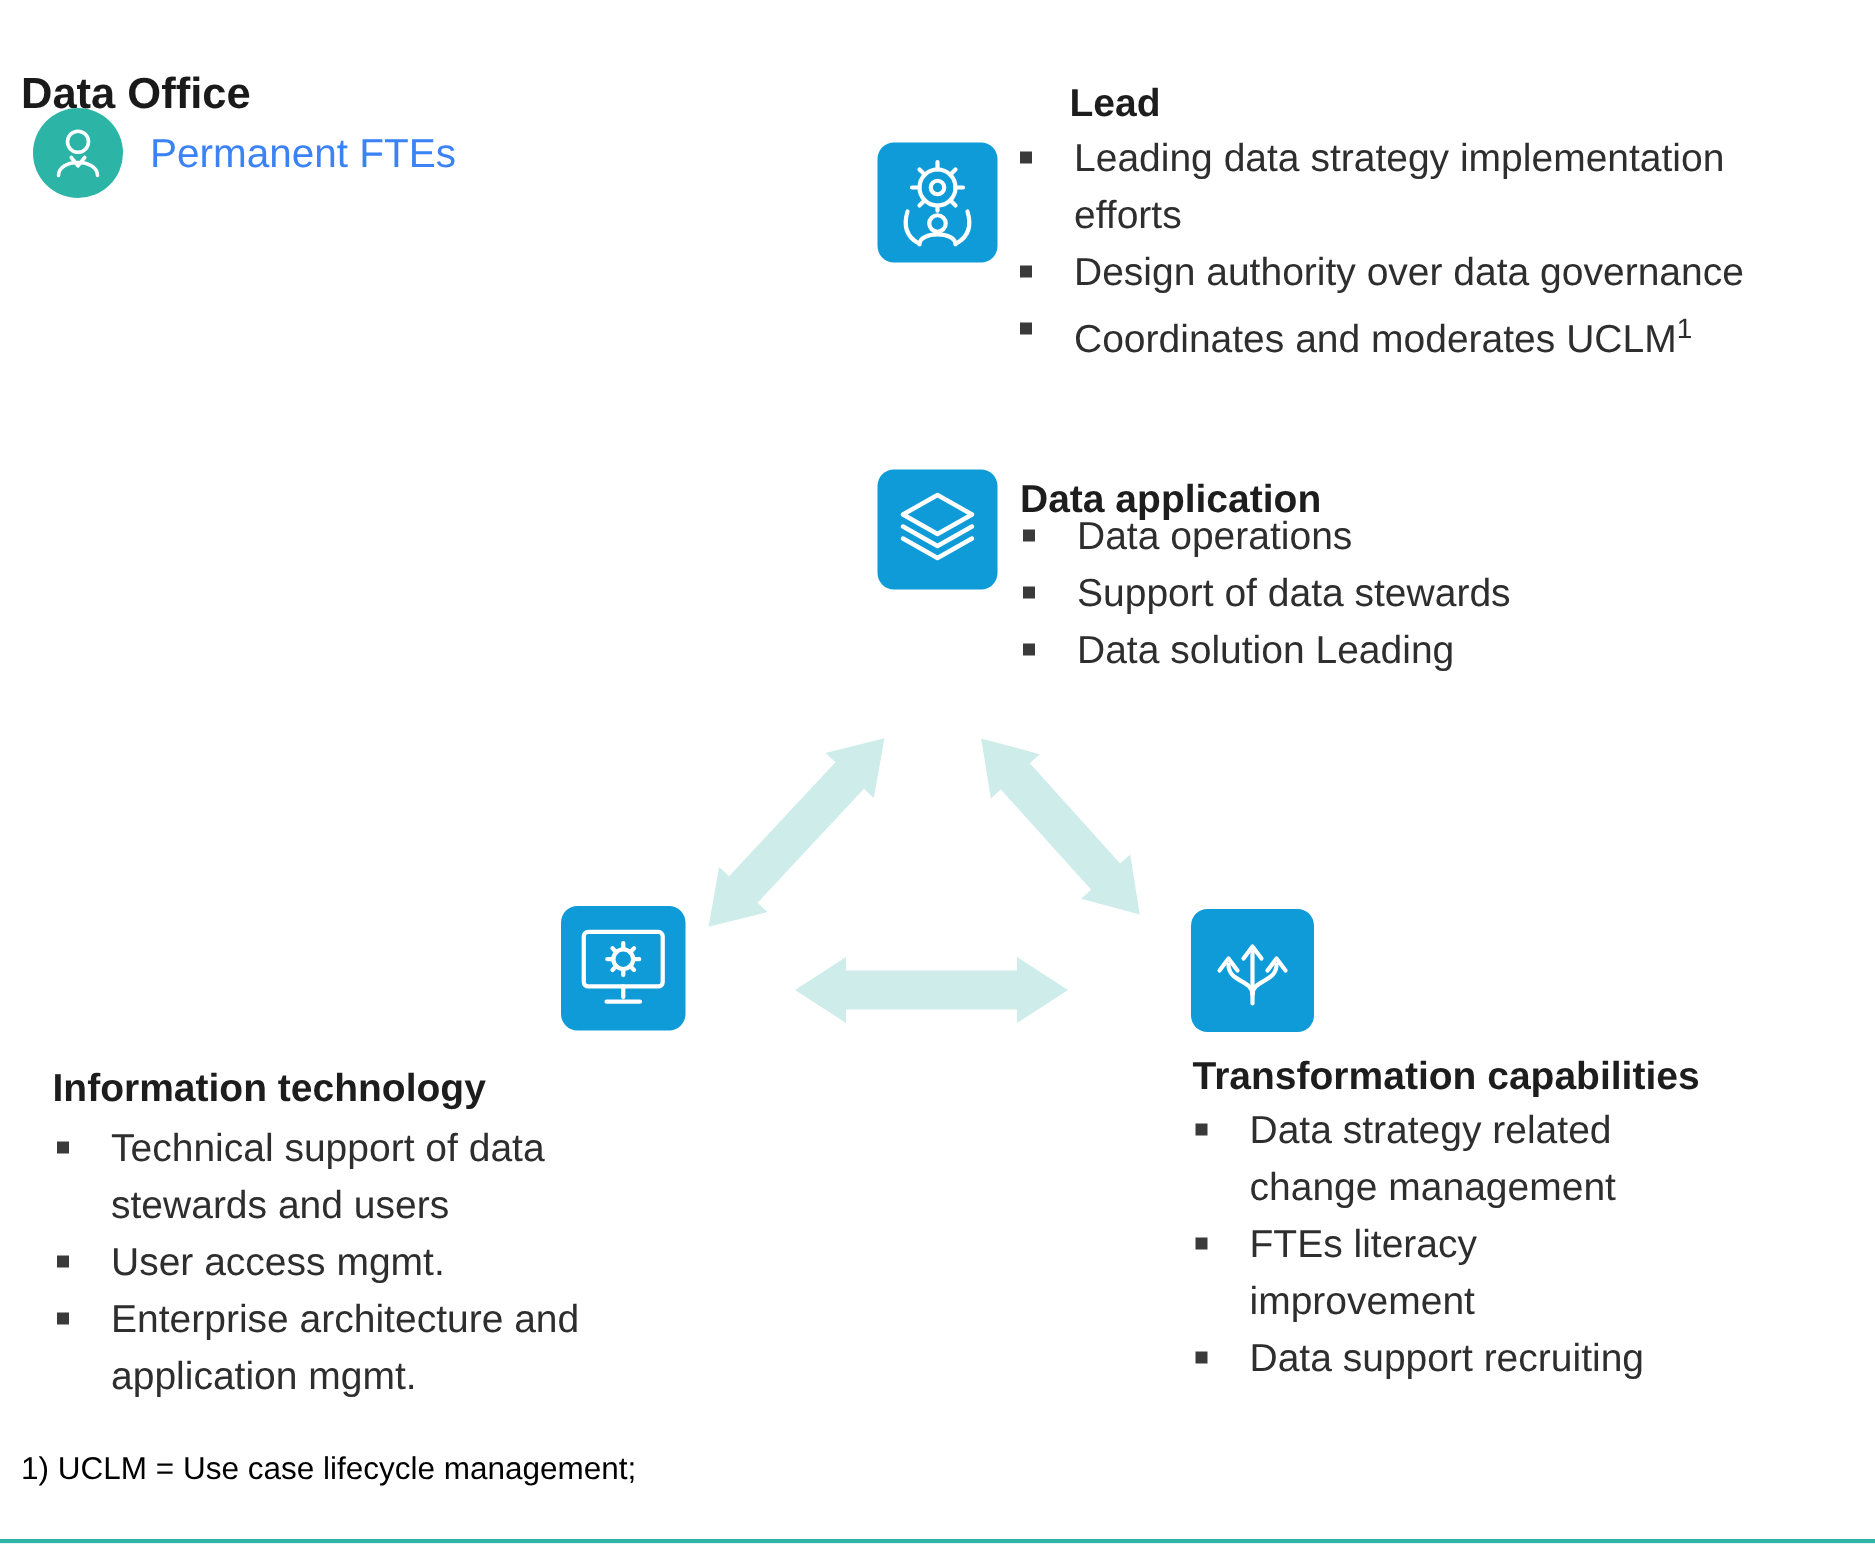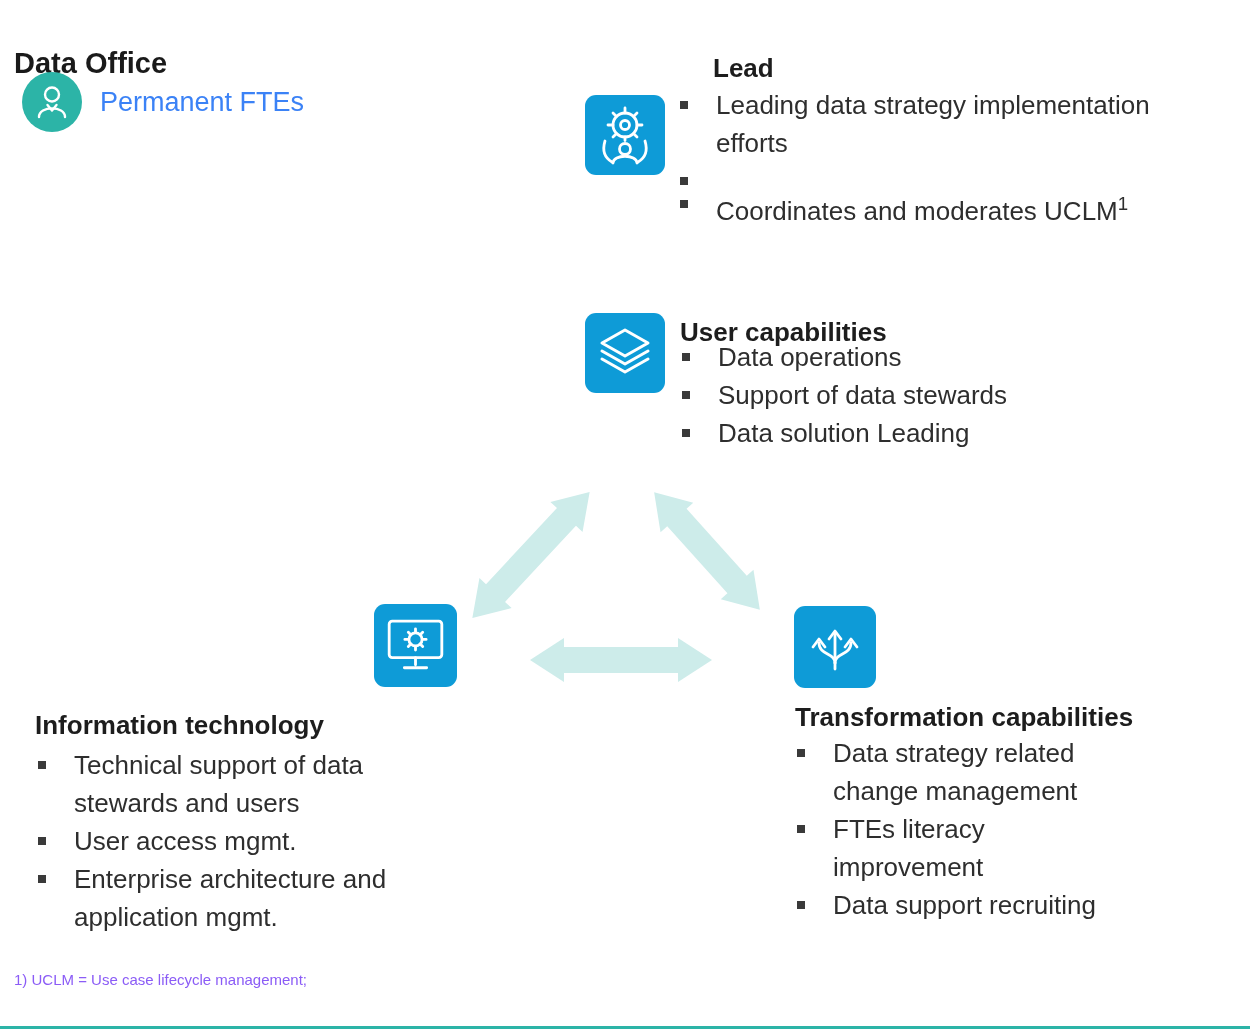--- a/index.html
+++ b/index.html
@@ -49,21 +49,21 @@
     flex:0 0 8px; width:8px; height:8px;
     background:#3a3a3a; margin-top:15px;
   }
   .btext {
     margin-left:28px;
     font-size:26px; line-height:38px; color:#2e2e2e;
   }
   .fnref { font-size:0.72em; }
   .footnote {
     position:absolute; left:14px; top:967px;
-    font-size:15px; line-height:25px; color:#8b5cf6;
+    font-size:21px; line-height:25px; color:#000000;
   }
   .flow-arrows { position:absolute; left:440px; top:470px; }
   .bottom-bar {
     position:absolute; left:0; bottom:0;
     width:100%; height:3px; background:var(--teal,#2cb4a7);
   }
 </style>
 </head>
 <body>
 
@@ -96,37 +96,38 @@
     </svg>
   </div>
   <div class="heading" style="left:680px; top:52px;margin-left:33px;">Lead</div>
   <div class="bullets" style="left:680px; top:86px; width:500px;">
     <div class="bullet">
       <span class="marker"></span>
       <span class="btext">Leading data strategy implementation efforts</span>
     </div>
     <div class="bullet">
       <span class="marker"></span>
+      <span class="btext">Design authority over data governance</span>
     </div>
     <div class="bullet">
       <span class="marker"></span>
       <span class="btext"><span>Coordinates and moderates UCLM</span><sup class="fnref">1</sup></span>
     </div>
   </div>
 
   <div class="icon-box" style="left:585px; top:313px; width:80px; height:80px;">
     <svg viewBox="0 0 80 80" width="80" height="80">
       <g fill="none" stroke="#ffffff" stroke-width="3" stroke-linecap="round" stroke-linejoin="round">
         <polygon points="40,17 63,30 40,43 17,30"></polygon>
         <path d="M17,38 L40,51 L63,38"></path>
         <path d="M17,46 L40,59 L63,46"></path>
       </g>
     </svg>
   </div>
-  <div class="heading" style="left:680px; top:316px;">User capabilities</div>
+  <div class="heading" style="left:680px; top:316px;">Data application</div>
   <div class="bullets" style="left:682px; top:338px; width:500px;">
     <div class="bullet">
       <span class="marker"></span>
       <span class="btext">Data operations</span>
     </div>
     <div class="bullet">
       <span class="marker"></span>
       <span class="btext">Support of data stewards</span>
     </div>
     <div class="bullet">

